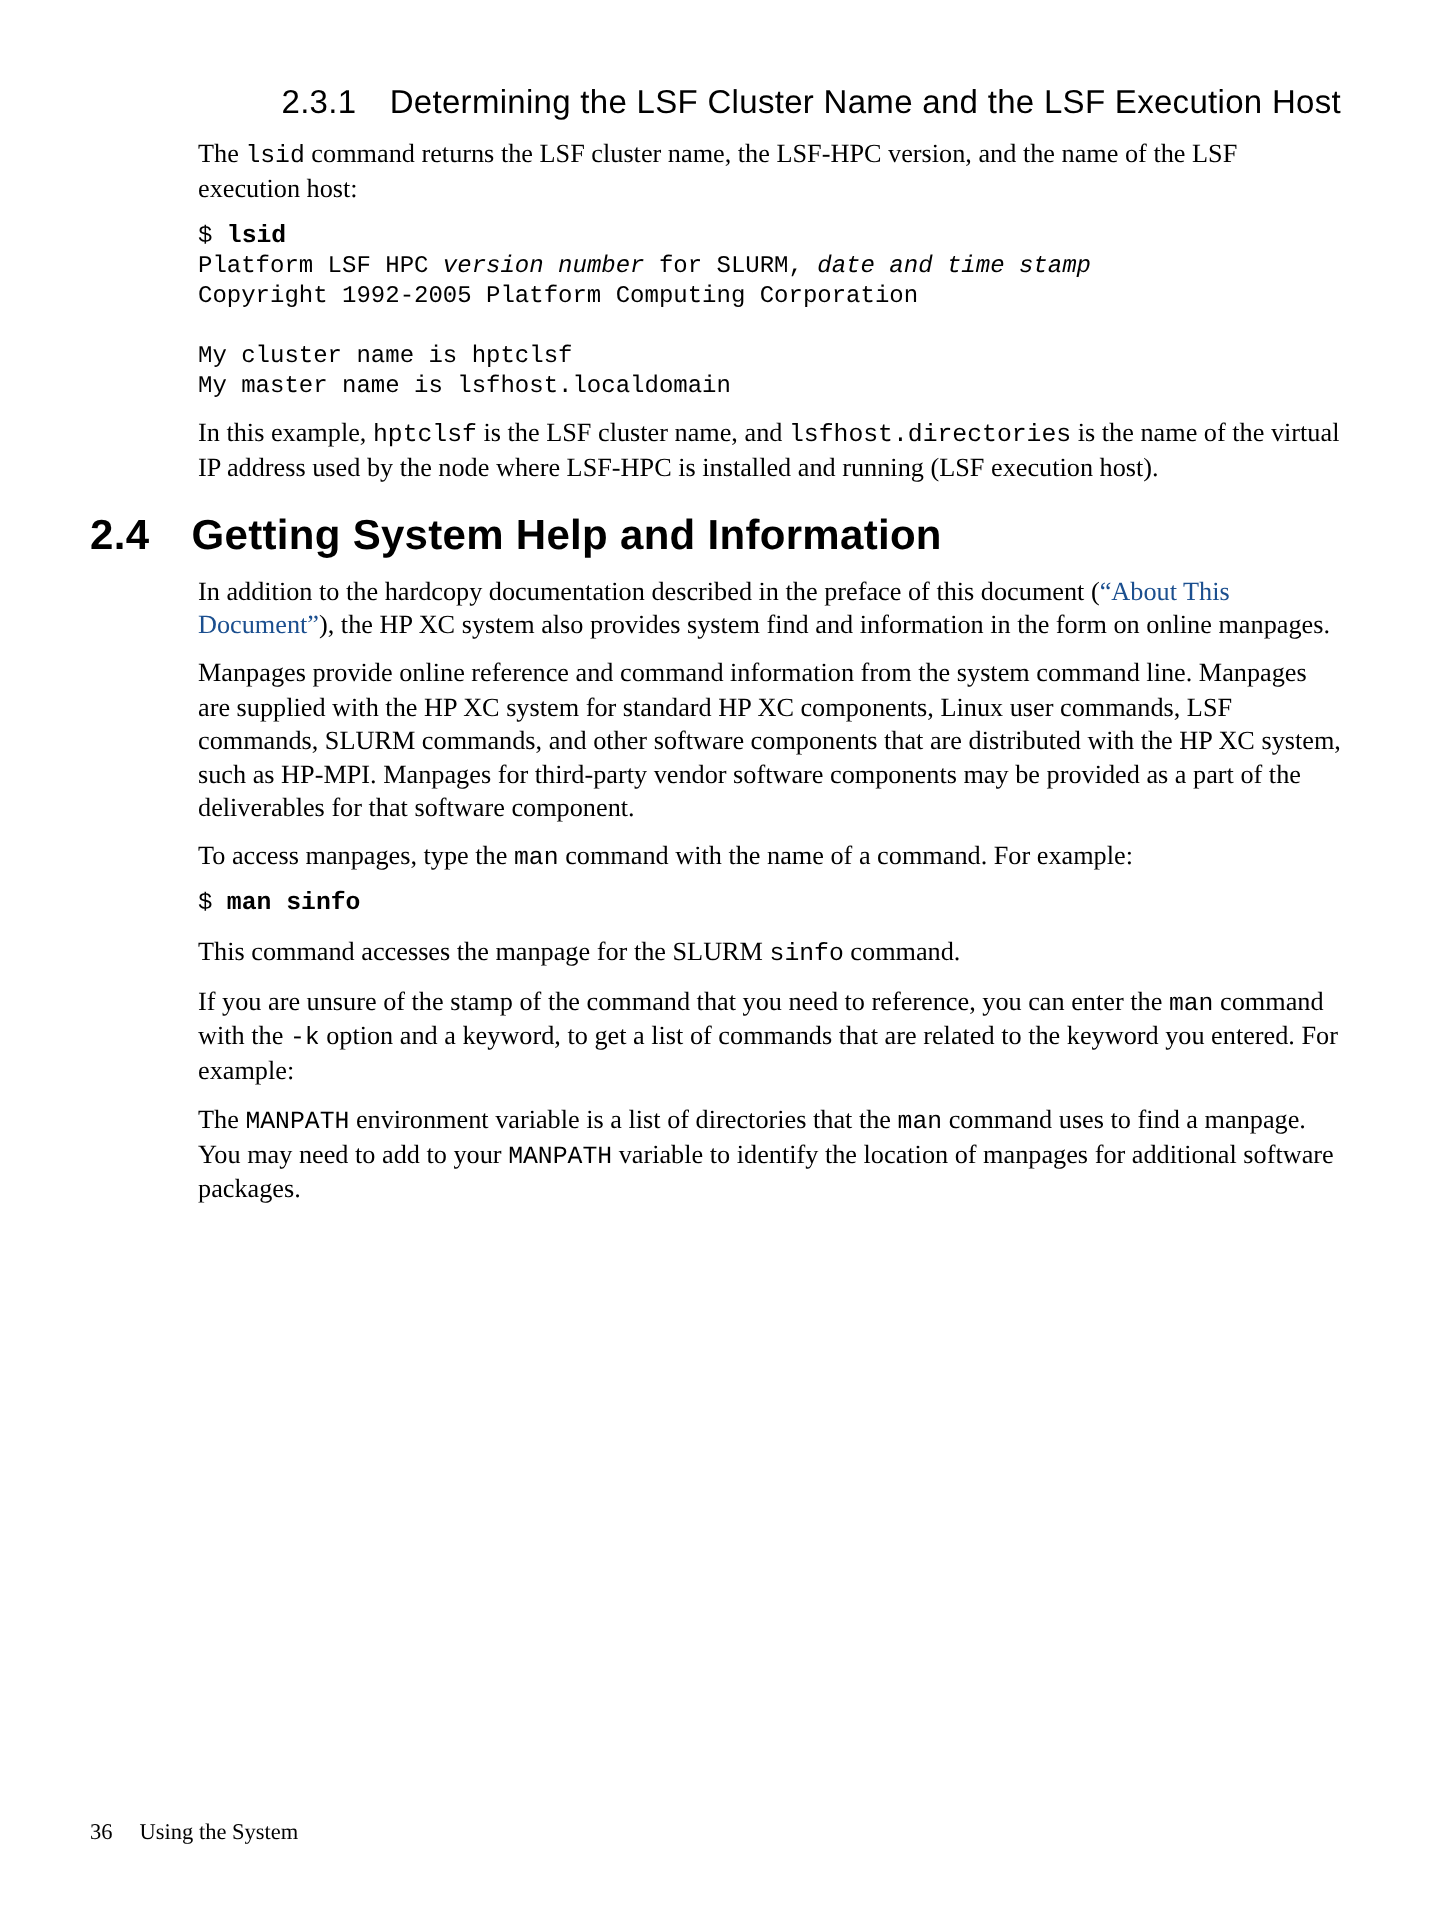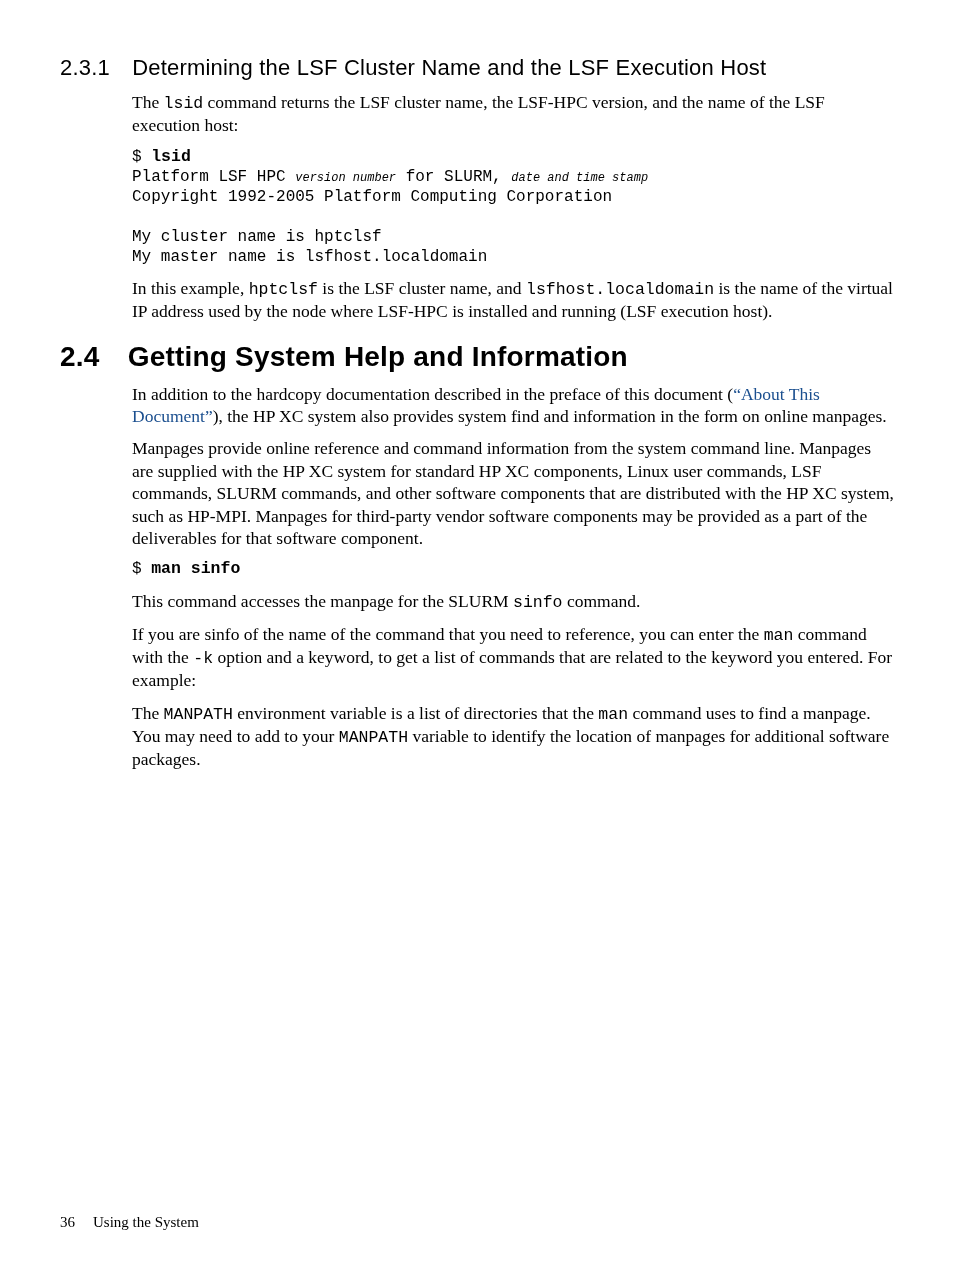--- a/index.html
+++ b/index.html
@@ -16,20 +16,21 @@
   }
   .page {
     padding: 55px 60px 0 60px;
   }
   .h3 {
     font-family: "Trebuchet MS", "Lucida Sans", Arial, sans-serif;
     font-weight: normal;
     font-size: 22px;
     margin: 0 0 8px 0;
     letter-spacing: 0.2px;
+    text-align: right;
   }
   .h2 {
     font-family: "Trebuchet MS", "Lucida Sans", Arial, sans-serif;
     font-weight: bold;
     font-size: 28px;
     margin: 18px 0 10px 0;
     letter-spacing: 0.2px;
   }
   .body-block {
     margin-left: 72px;
@@ -51,21 +52,21 @@
     font-size: 16.5px;
   }
   .code-bold {
     font-family: "Courier New", Courier, monospace;
     font-weight: bold;
     font-size: 16.5px;
   }
   .code-italic {
     font-family: "Courier New", Courier, monospace;
     font-style: italic;
-    font-size: 12px;
+    font-size: 16px;
     text-align: center;
   }
   .code-bold-italic {
     font-family: "Courier New", Courier, monospace;
     font-weight: bold;
     font-style: italic;
     font-size: 16.5px;
   }
   .link {
     color: #1b4f8f;
@@ -95,42 +96,45 @@
     </p>
 
     <div class="code-block"><span>$ </span><span class="code-bold">lsid</span>
 <span>Platform LSF HPC </span><span class="code-italic">version number</span><span> for SLURM, </span><span class="code-italic">date and time stamp</span>
 <span>Copyright 1992-2005 Platform Computing Corporation</span>
 <span></span>
 <span>My cluster name is hptclsf</span>
 <span>My master name is lsfhost.localdomain</span></div>
 
     <p>
-      <span>In this example, </span><span class="code-inline">hptclsf</span><span> is the LSF cluster name, and </span><span class="code-inline">lsfhost.localdomain</span><span> is the name of the virtual IP address used by the node where LSF-HPC is installed and running (LSF execution host).</span>
+      <span>In this example, </span><span class="code-inline">hptclsf</span><span> is the LSF cluster name, and </span><span class="code-inline">lsfhost.directories</span><span> is the name of the virtual IP address used by the node where LSF-HPC is installed and running (LSF execution host).</span>
     </p>
   </div>
 
   <div class="h2">2.4 Getting System Help and Information</div>
 
   <div class="body-block">
     <p>
       <span>In addition to the hardcopy documentation described in the preface of this document (</span><span class="link">“About This Document”</span><span>), the HP XC system also provides system find and information in the form on online manpages.</span>
     </p>
 
     <p>Manpages provide online reference and command information from the system command line. Manpages are supplied with the HP XC system for standard HP XC components, Linux user commands, LSF commands, SLURM commands, and other software components that are distributed with the HP XC system, such as HP-MPI. Manpages for third-party vendor software components may be provided as a part of the deliverables for that software component.</p>
 
+    <p>
+      <span>To access manpages, type the </span><span class="code-inline">man</span><span> command with the name of a command. For example:</span>
+    </p>
 
     <div class="code-block"><span>$ </span><span class="code-bold">man sinfo</span></div>
 
     <p>
       <span>This command accesses the manpage for the SLURM </span><span class="code-inline">sinfo</span><span> command.</span>
     </p>
 
     <p>
-      <span>If you are sinfo of the name of the command that you need to reference, you can enter the </span><span class="code-inline">man</span><span> command with the </span><span class="code-inline">-k</span><span> option and a keyword, to get a list of commands that are related to the keyword you entered. For example:</span>
+      <span>If you are unsure of the stamp of the command that you need to reference, you can enter the </span><span class="code-inline">man</span><span> command with the </span><span class="code-inline">-k</span><span> option and a keyword, to get a list of commands that are related to the keyword you entered. For example:</span>
     </p>
 
 
     <p>
       <span>The </span><span class="code-inline">MANPATH</span><span> environment variable is a list of directories that the </span><span class="code-inline">man</span><span> command uses to find a manpage. You may need to add to your </span><span class="code-inline">MANPATH</span><span> variable to identify the location of manpages for additional software packages.</span>
     </p>
   </div>
 
 </div>
 

